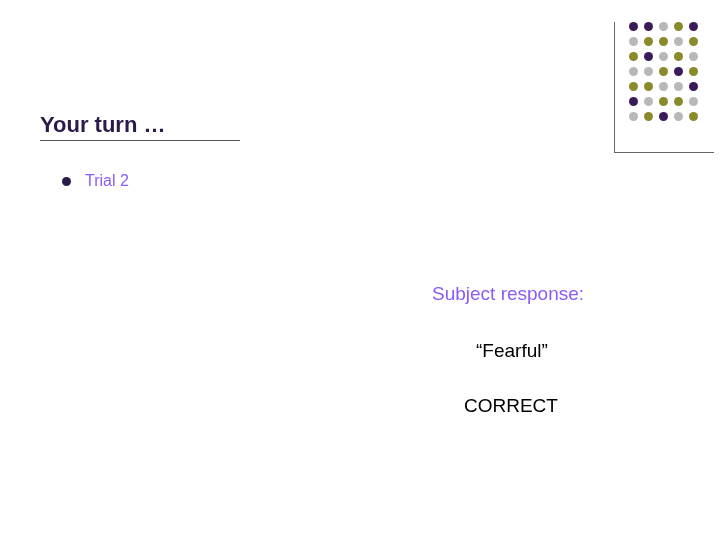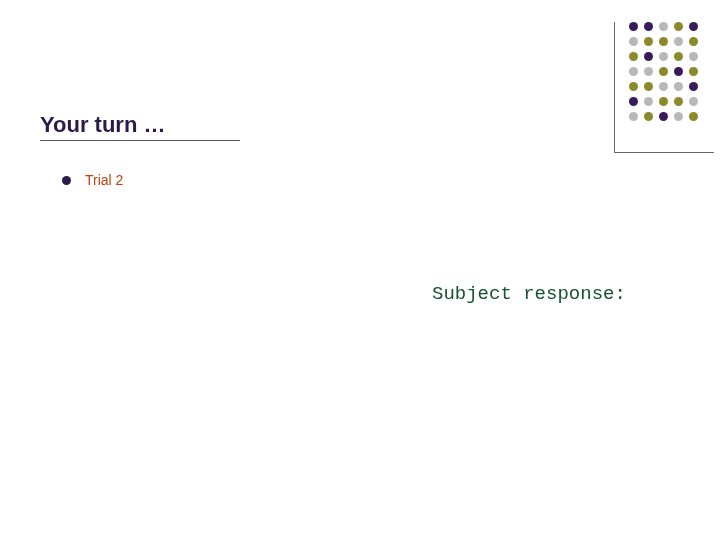--- a/index.html
+++ b/index.html
@@ -44,30 +44,29 @@
   }
   .bullet-dot {
     width: 9px;
     height: 9px;
     border-radius: 50%;
     background: #2b1a4a;
     margin-right: 14px;
     flex-shrink: 0;
   }
   .bullet-text {
-    font-size: 14px;
-    color: #c2410c;
+    font-size: 16px;
+    color: #8b5cf6;
   }
   .resp-label {
     position: absolute;
     left: 432px;
     top: 283px;
     font-size: 19px;
-    color: #14532d;
-    font-family: Liberation Mono, monospace;
+    color: #8b5cf6;
   }
   .resp-value {
     position: absolute;
     left: 476px;
     top: 340px;
     font-size: 19px;
     color: #000;
   }
   .resp-status {
     position: absolute;
@@ -175,14 +174,16 @@
 
   <div class="title">Your turn …</div>
   <div class="title-underline"></div>
 
   <div class="bullet-row">
     <span class="bullet-dot"></span>
     <span class="bullet-text">Trial 2</span>
   </div>
 
   <div class="resp-label">Subject response:</div>
+  <div class="resp-value">“Fearful”</div>
+  <div class="resp-status">CORRECT</div>
 
 </div>
 
 </body></html>

